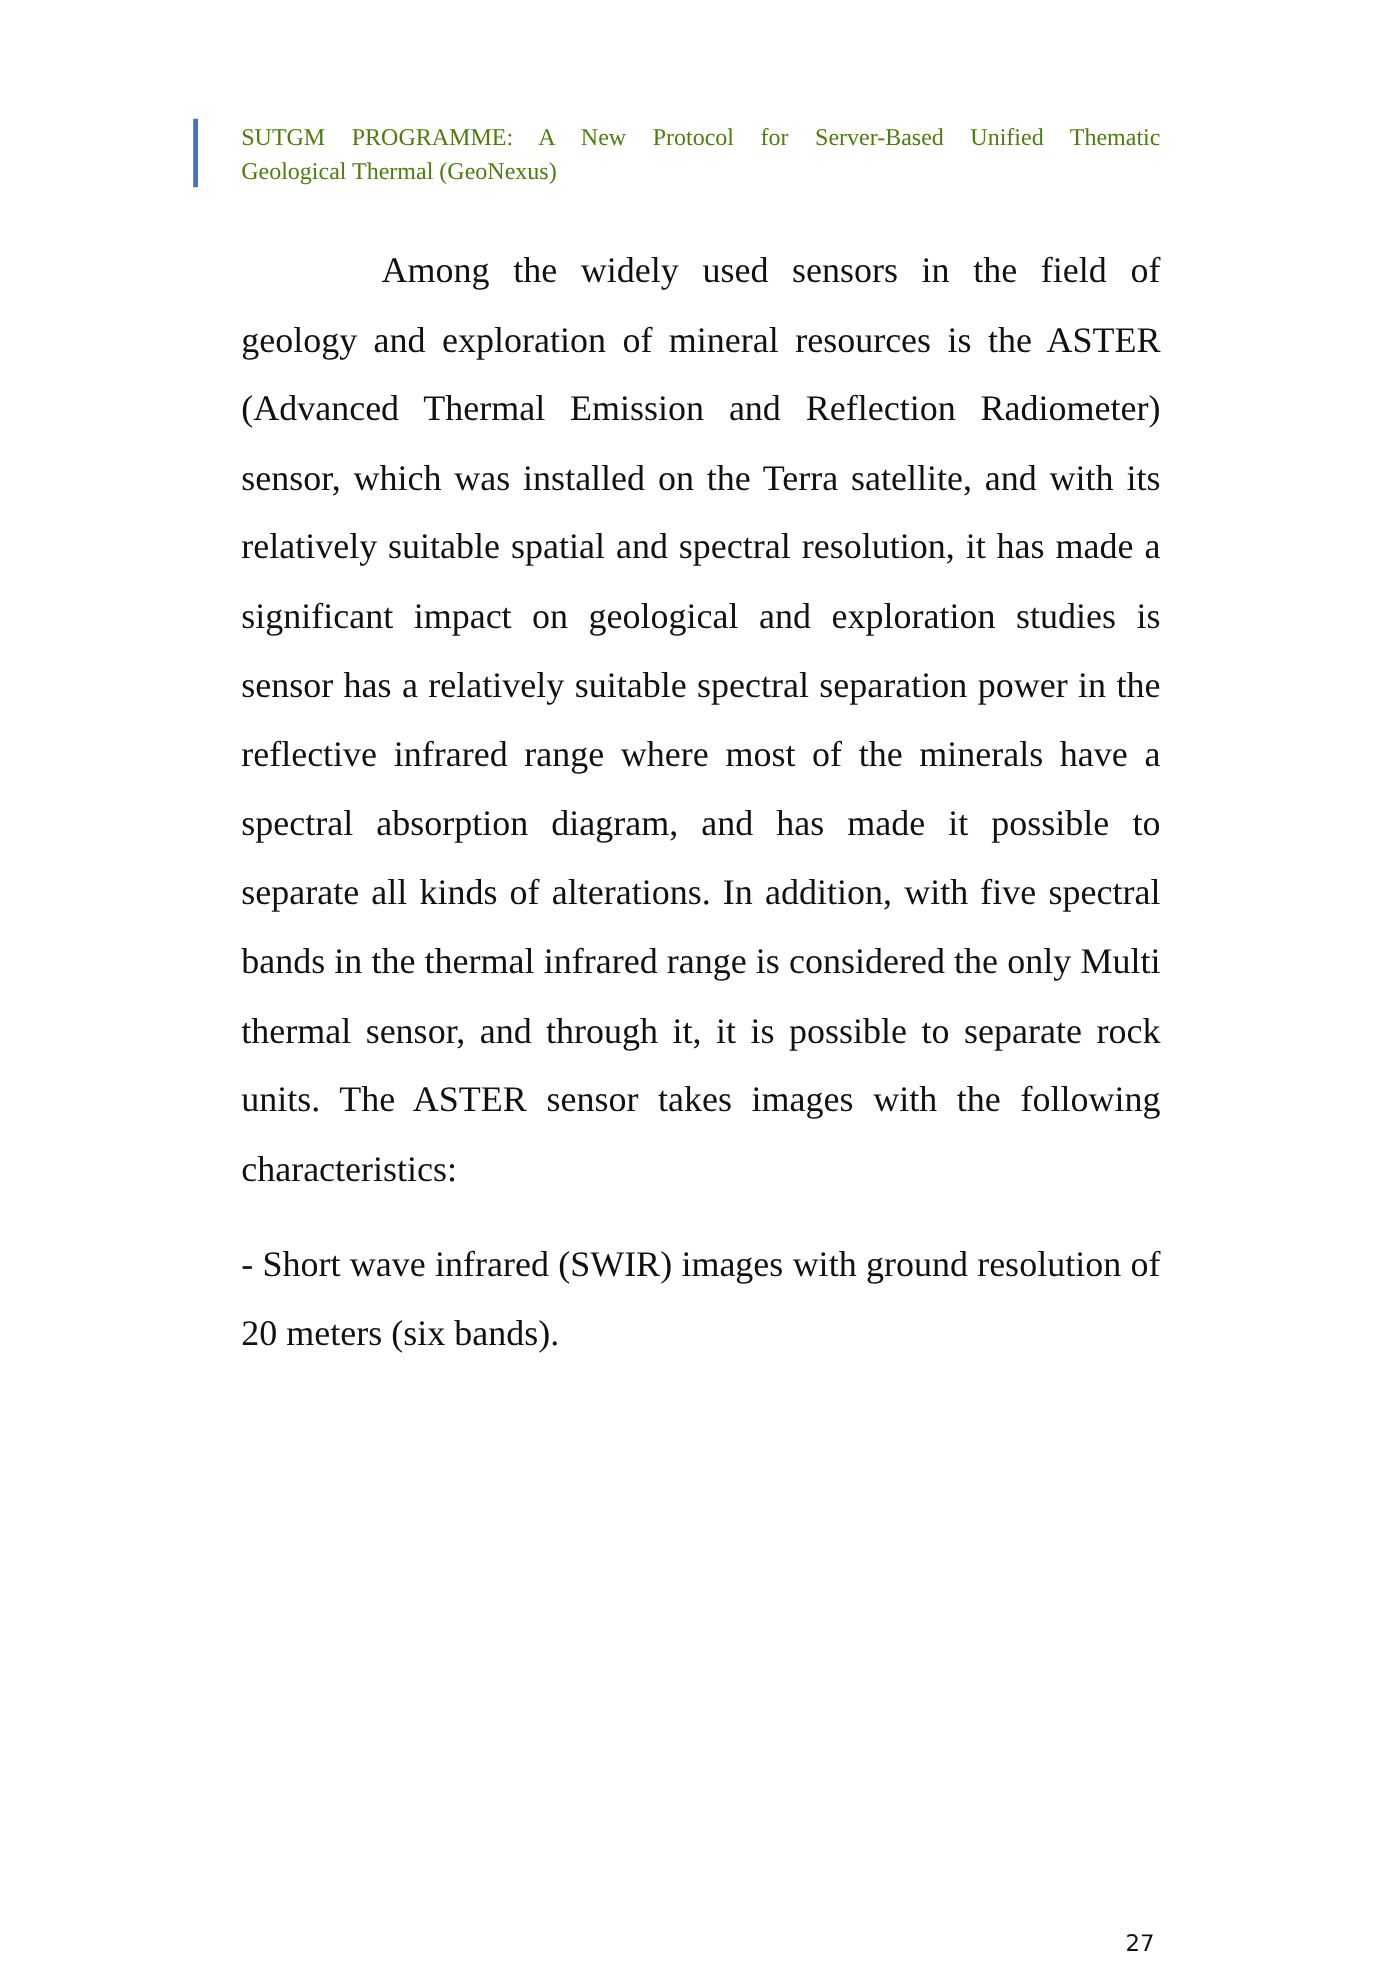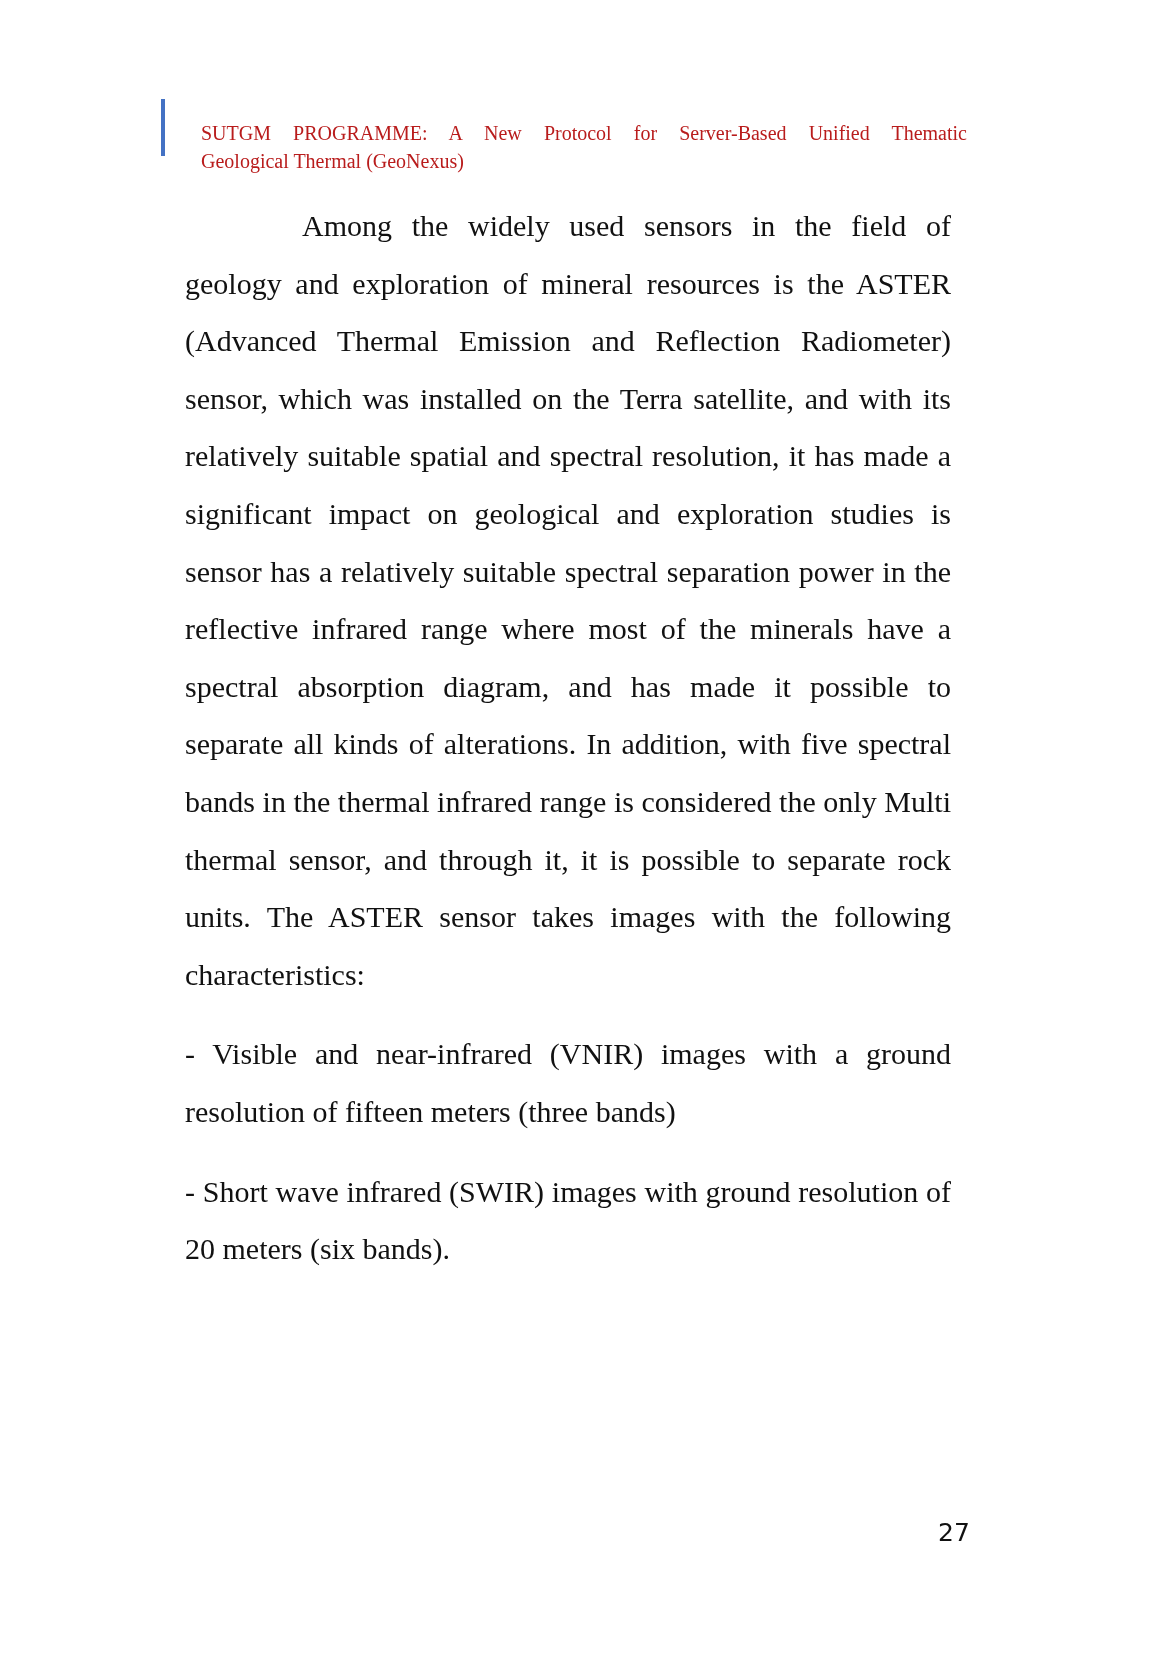--- a/index.html
+++ b/index.html
@@ -25,34 +25,33 @@
     }
     .header-text {
       position: absolute;
       left: 201px;
       top: 101px;
       width: 766px;
       font-size: 20px;
       line-height: 28px;
       text-align: justify;
       text-align-last: left;
-      color: #b91c1c;
-      margin-top: 18px;
+      color: #4d7c0f;
     }
     .header-line1 {
       display: block;
       text-align: justify;
       text-align-last: justify;
     }
     .header-line2 {
       display: block;
     }
     .body-text {
       position: absolute;
-      left: 185px;
+      left: 201px;
       top: 197px;
       width: 766px;
       font-size: 30px;
       line-height: 57.6px;
       text-align: justify;
     }
     .para {
       margin: 0;
     }
     .para.first {
@@ -61,35 +60,34 @@
     .bullet {
       margin: 22px 0 0 0;
       text-align: justify;
     }
     .bullet + .bullet {
       margin-top: 22px;
     }
     .page-number {
       position: absolute;
       left: 938px;
-      top: 1518px;
+      top: 1609px;
       font-family: "DejaVu Sans", "Liberation Sans", sans-serif;
-      font-size: 25px;
+      font-size: 19px;
       color: #111111;
     }
   </style>
 </head>
 <body>
 
 <div class="header-bar"></div>
 
 <div class="header-text">
   <span class="header-line1">SUTGM PROGRAMME: A New Protocol for Server-Based Unified Thematic</span>
   <span class="header-line2">Geological Thermal (GeoNexus)</span>
 </div>
 
 <div class="body-text">
   <p class="para first">Among the widely used sensors in the field of geology and exploration of mineral resources is the ASTER (Advanced Thermal Emission and Reflection Radiometer) sensor, which was installed on the Terra satellite, and with its relatively suitable spatial and spectral resolution, it has made a significant impact on geological and exploration studies is sensor has a relatively suitable spectral separation power in the reflective infrared range where most of the minerals have a spectral absorption diagram, and has made it possible to separate all kinds of alterations. In addition, with five spectral bands in the thermal infrared range is considered the only Multi thermal sensor, and through it, it is possible to separate rock units. The ASTER sensor takes images with the following characteristics:</p>
-  <p class="bullet">- Visible and near-infrared (VNIR) images with a ground resolution of fifteen meters (three bands)</p>
   <p class="bullet">- Short wave infrared (SWIR) images with ground resolution of 20 meters (six bands).</p>
 </div>
 
 <div class="page-number">27</div>
 
 </body></html>

